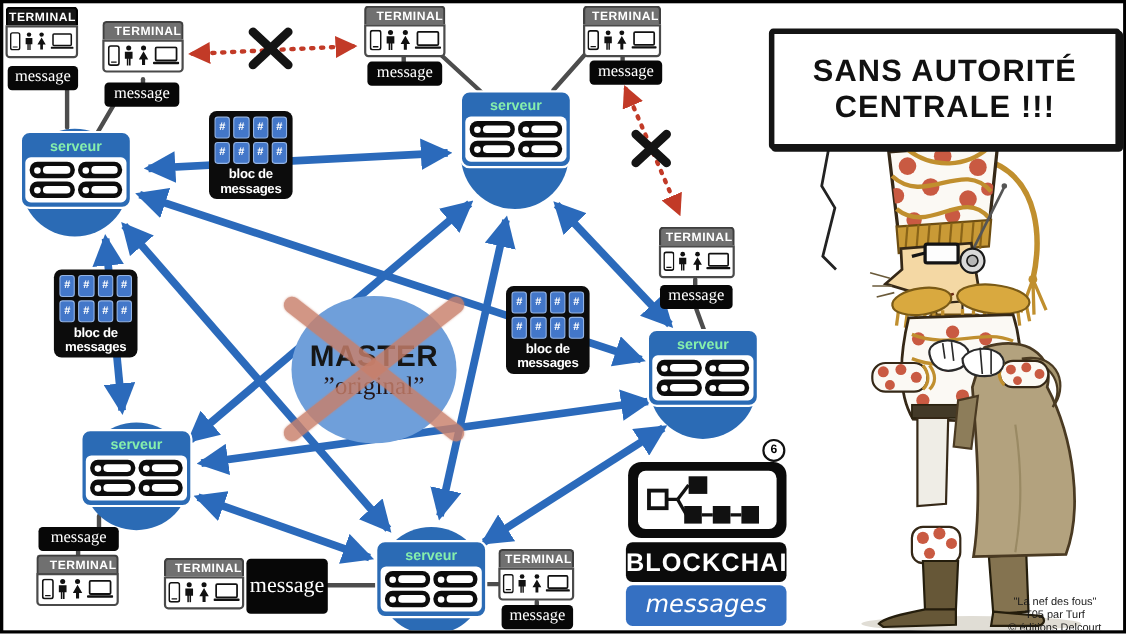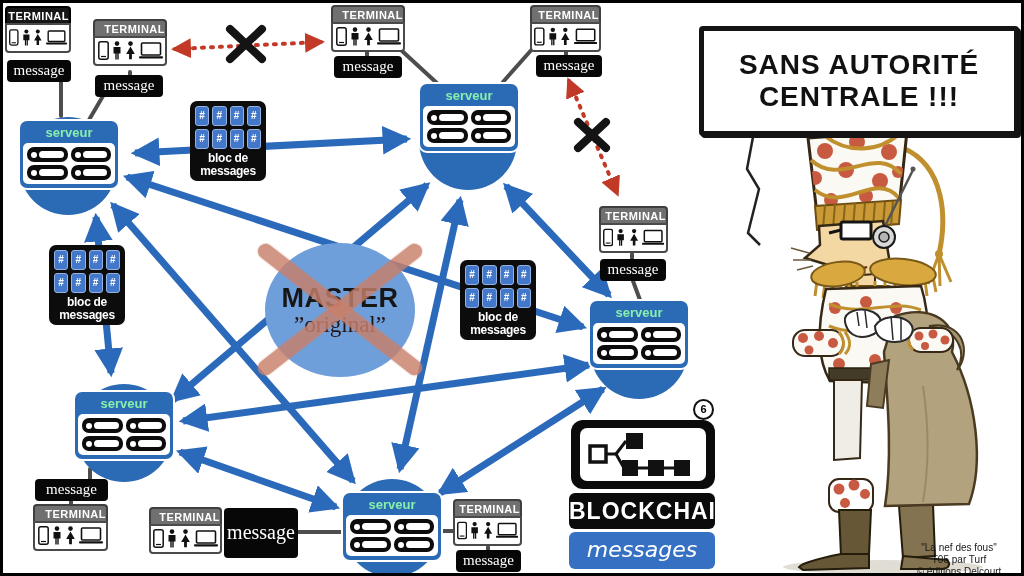--- a/index.html
+++ b/index.html
@@ -4,21 +4,21 @@
 <style>
   html,body{margin:0;padding:0;background:#888;}
   .stage{position:relative;width:1024px;height:576px;background:#fff;border:3px solid #000;
          box-sizing:border-box;overflow:hidden;font-family:"Liberation Sans",sans-serif;}
   .stage *{box-sizing:border-box;}
 
   
   svg.layer{position:absolute;left:0;top:0;z-index:1;}
 
   
-  .master{position:absolute;left:262px;top:240px;width:150px;height:134px;background:#6f9fda;
+  .master{position:absolute;left:262px;top:266px;width:150px;height:134px;background:#6f9fda;
           border-radius:50%;z-index:2;display:flex;flex-direction:column;align-items:center;justify-content:center;}
   .m-title{font-weight:bold;font-size:27px;letter-spacing:.5px;color:#161616;}
   .m-sub{font-family:"Liberation Serif",serif;font-size:23px;color:#241414;margin-top:-2px;}
   .m-x{position:absolute;left:-27px;top:59px;width:204px;height:15px;background:#c9806b;opacity:.82;
        border-radius:8px;z-index:3;box-shadow:0 0 2px #c9806b;}
   .x1{transform:rotate(38deg);} .x2{transform:rotate(-38deg);}
 
   
   .terminal{position:absolute;z-index:4;}
   .t-hdr{background:#707070;border:2px solid #3f3f3f;border-bottom:none;border-radius:4px 4px 0 0;

